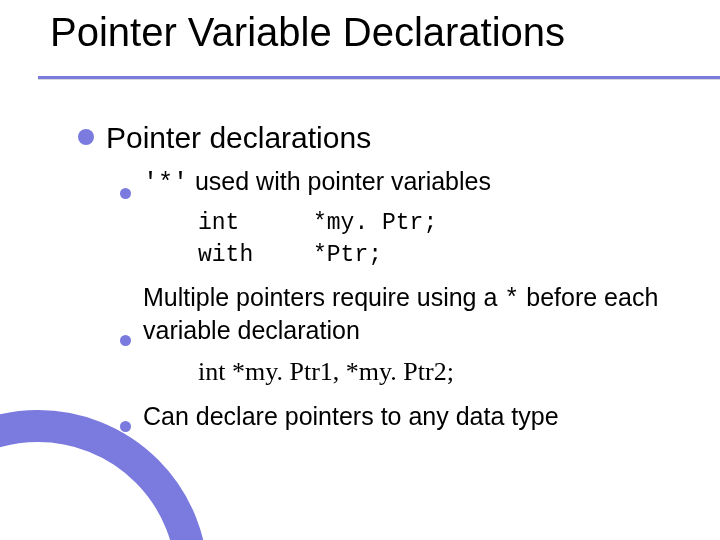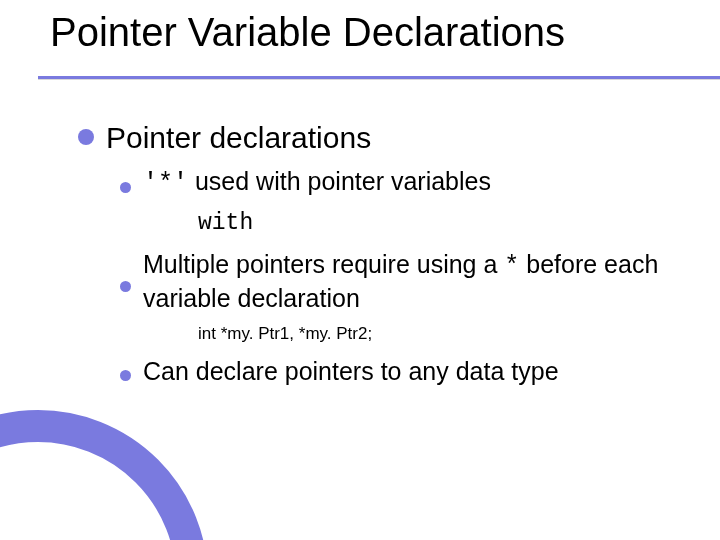--- a/index.html
+++ b/index.html
@@ -52,21 +52,21 @@
     color: #000;
   }
   .lvl1 {
     display: flex;
     align-items: flex-start;
     margin-bottom: 8px;
     text-align: center;
   }
   .lvl2 {
     display: flex;
-    align-items: center;
+    align-items: flex-end;
     margin: 10px 0 8px 42px;
   }
   .bullet-big {
     width: 16px;
     height: 16px;
     border-radius: 50%;
     background: #7a7adf;
     flex-shrink: 0;
     margin-top: 9px;
     margin-right: 12px;
@@ -96,22 +96,22 @@
     font-family: "Courier New", Courier, monospace;
     font-size: 23px;
     line-height: 1.4;
   }
   .code-line {
     display: flex;
   }
   .code-col1 { width: 115px; }
   .code-indent {
     margin: 4px 0 8px 120px;
-    font-family: Liberation Sans, sans-serif;
-    font-size: 17px;
+    font-family: Liberation Serif, serif;
+    font-size: 26px;
     line-height: 1.4;
   }
   .arc {
     position: absolute;
     left: -170px;
     bottom: -210px;
     width: 340px;
     height: 340px;
     border: 32px solid #7a7adf;
     border-radius: 50%;
@@ -135,21 +135,26 @@
 
     <div class="lvl2">
       <div class="bullet-small"></div>
       <div class="lvl2-text">
         <span class="mono">'*'</span><span> used with pointer variables</span>
       </div>
     </div>
 
     <div class="code-block">
       <div class="code-line">
+        <span class="code-col1">int</span>
+        <span>*my. Ptr;</span>
+      </div>
+      <div class="code-line">
         <span class="code-col1">with</span>
+        <span>*Ptr;</span>
       </div>
     </div>
 
     <div class="lvl2">
       <div class="bullet-small"></div>
       <div class="lvl2-text">
         <span>Multiple pointers require using a </span><span class="mono">*</span><span> before each variable declaration</span>
       </div>
     </div>
 

